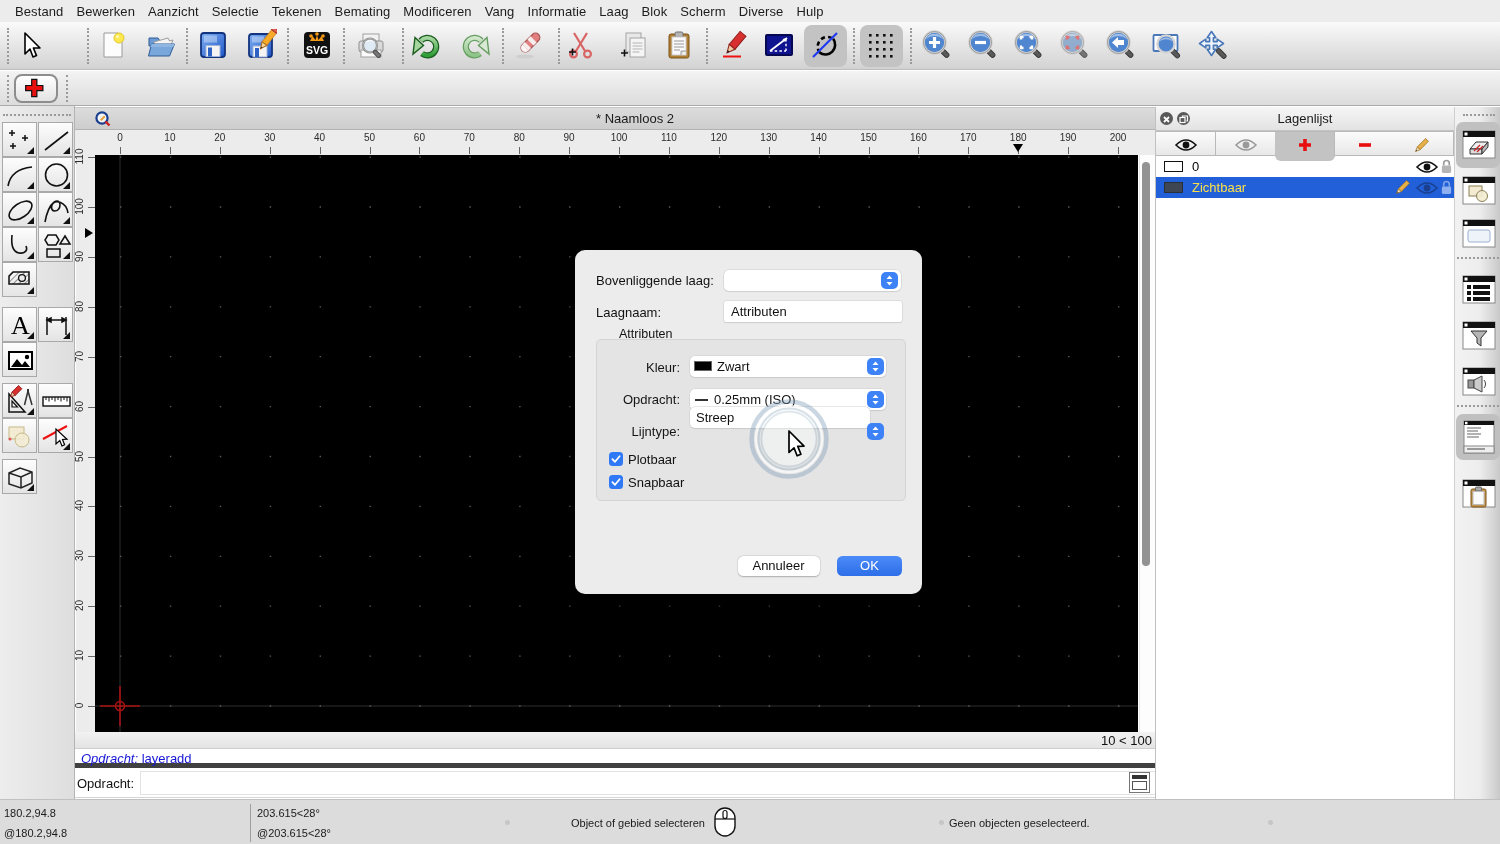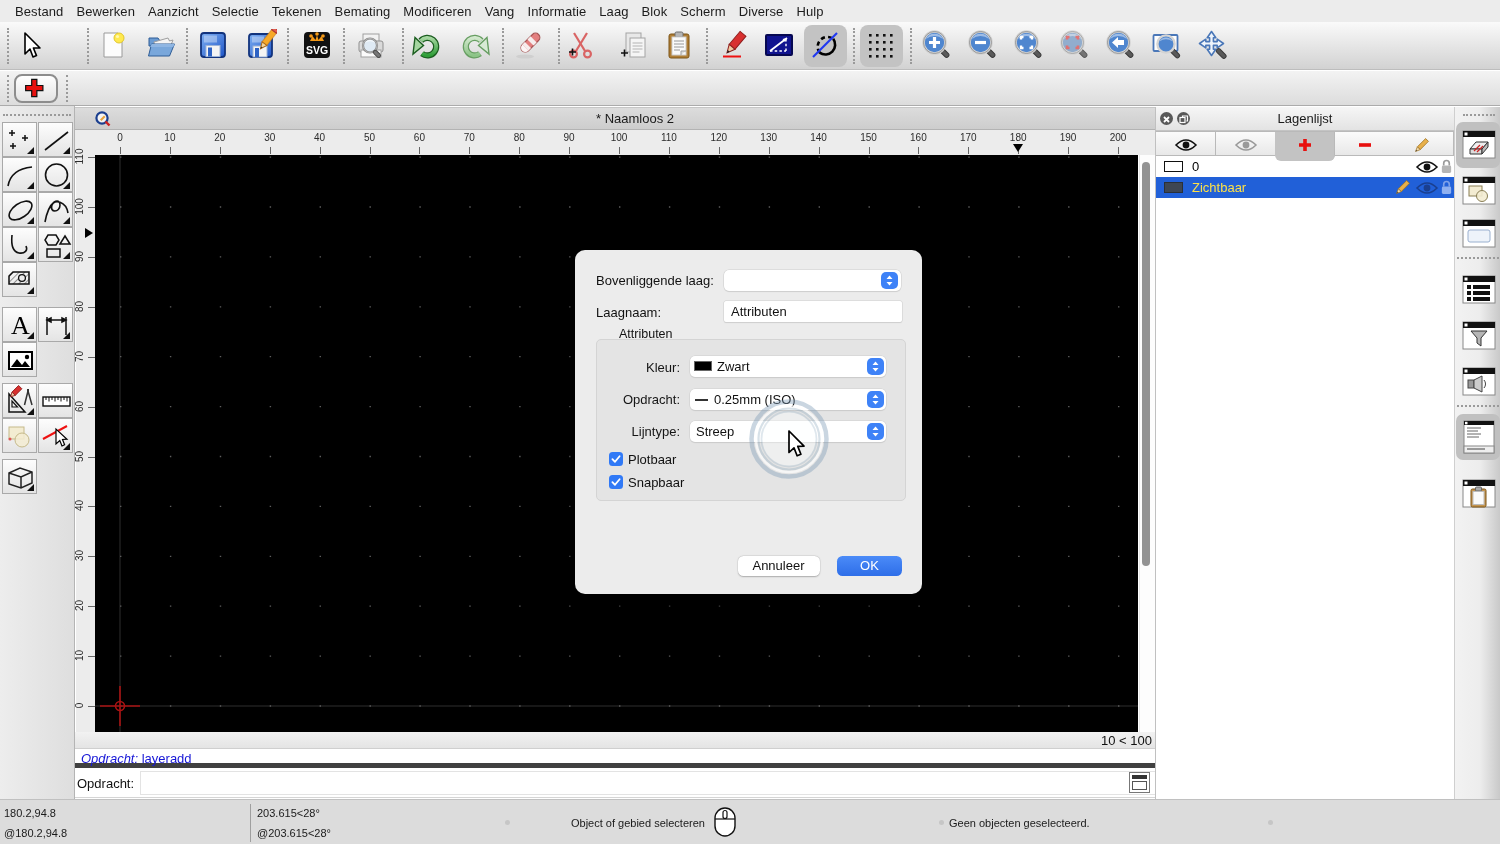--- a/index.html
+++ b/index.html
@@ -754,21 +754,21 @@
       </svg></div>
 <div class="dlabel" style="left:0px;top:142px;width:105px;">Opdracht:</div>
 <div class="combo" style="left:115px;top:139px;width:196px;height:21px;">
       <div style="position:absolute;left:5px;top:10px;width:13px;height:1.5px;background:#333;"></div>
       <div style="position:absolute;left:24px;top:3px;">0.25mm (ISO)</div>
     </div>
 <div class="stepper" style="left:292px;top:141px;"><svg viewBox="0 0 17 17" style="width:17px;height:17px;">
         <path d="M5.5 7 L8.5 3.6 L11.5 7 Z M5.5 10 L8.5 13.4 L11.5 10 Z" fill="#fff"></path>
       </svg></div>
 <div class="dlabel" style="left:0px;top:174px;width:105px;">Lijntype:</div>
-<div class="combo" style="left:115px;top:171px;width:196px;height:21px;">
+<div class="combo" style="left:115px;top:157px;width:180px;height:21px;">
       <div style="position:absolute;left:6px;top:3px;">Streep</div>
     </div>
 <div class="stepper" style="left:292px;top:173px;"><svg viewBox="0 0 17 17" style="width:17px;height:17px;">
         <path d="M5.5 7 L8.5 3.6 L11.5 7 Z M5.5 10 L8.5 13.4 L11.5 10 Z" fill="#fff"></path>
       </svg></div>
 <div class="check" style="left:34px;top:202px;"><svg viewBox="0 0 14 14" style="width:14px;height:14px;">
         <path d="M3.4 7.2 L6 9.8 L10.6 4.2" fill="none" stroke="#fff" stroke-width="1.8" stroke-linecap="round" stroke-linejoin="round"></path>
       </svg></div>
 <div style="position:absolute;left:53px;top:202px;">Plotbaar</div>
 <div class="check" style="left:34px;top:225px;"><svg viewBox="0 0 14 14" style="width:14px;height:14px;">

